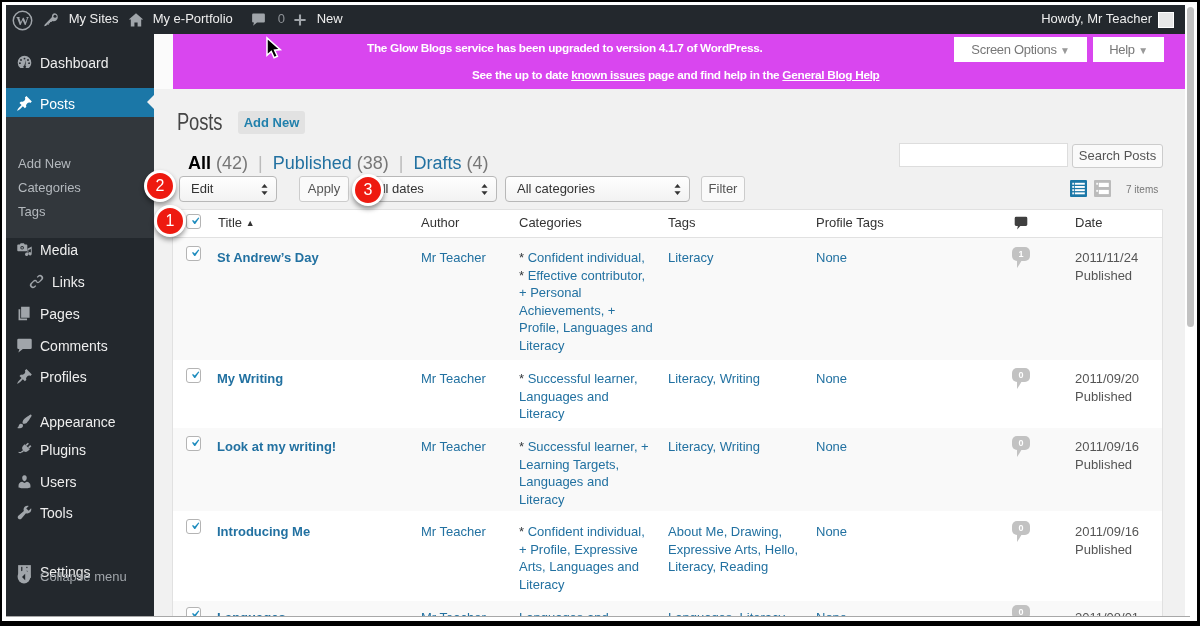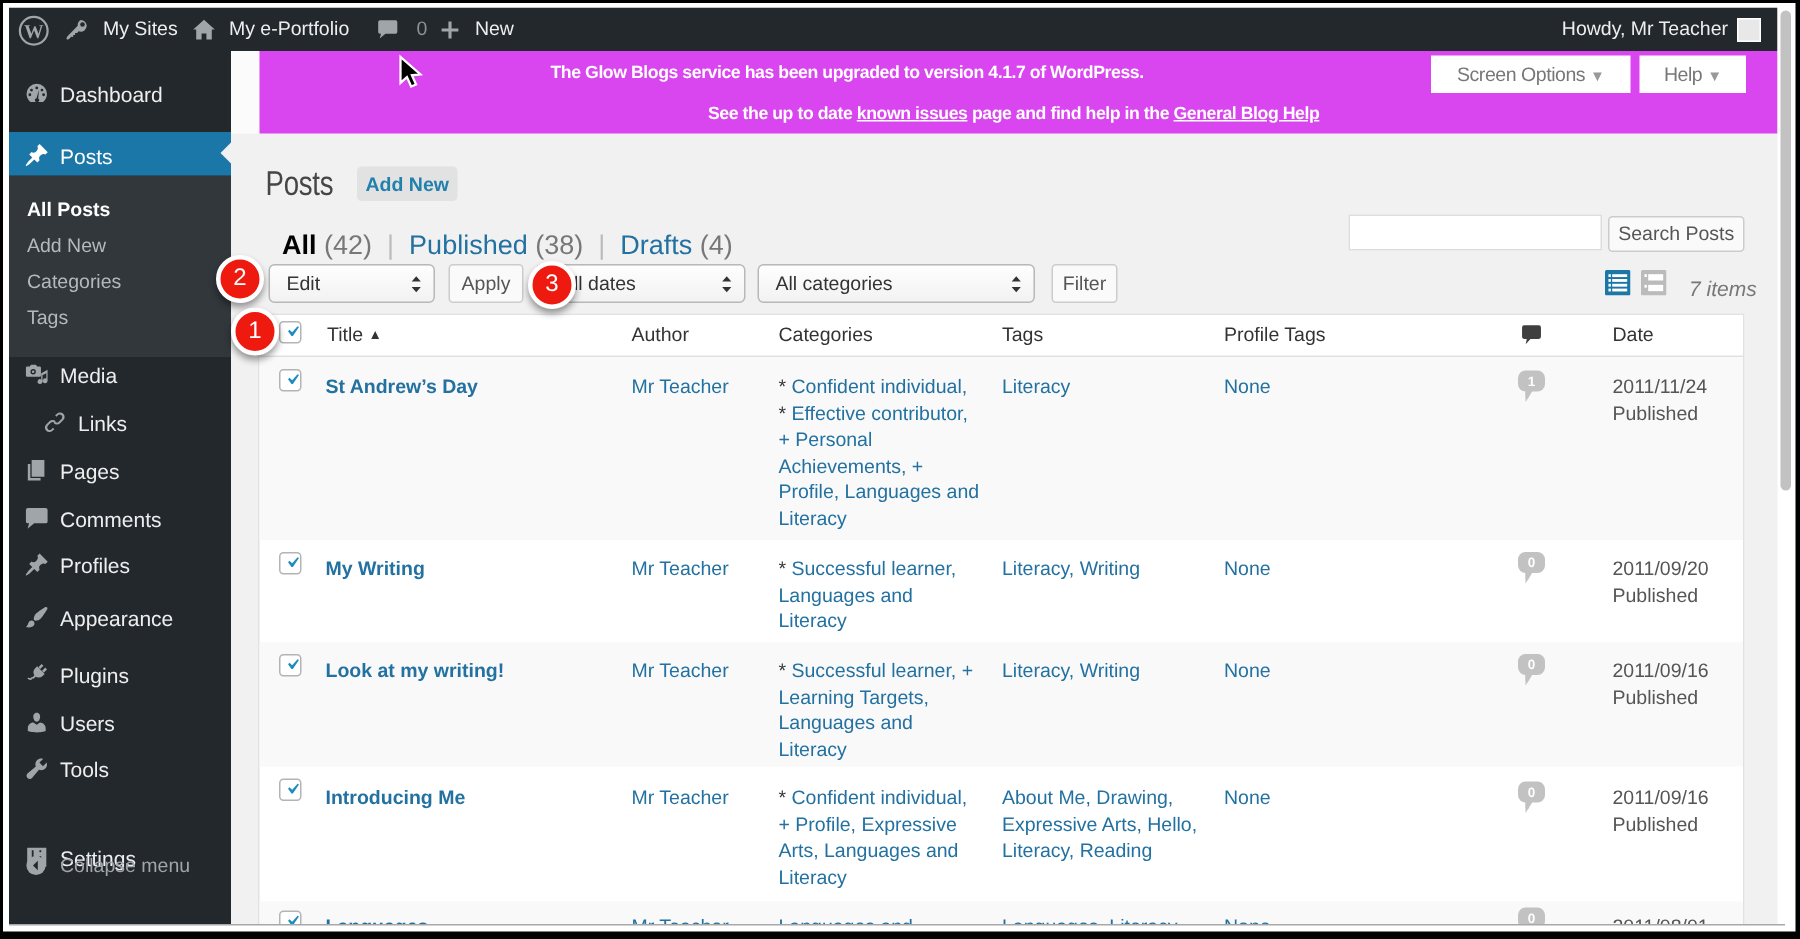--- a/index.html
+++ b/index.html
@@ -104,21 +104,20 @@
           </g>
         </svg>
       <span class="tx">Dashboard</span>
     </div>
     <div class="mitem" style="top:54px;z-index:5;">
       <svg class="ic" viewBox="0 0 20 20">
           <path fill="#fff" d="M10.44 3.02l1.82-1.82 6.36 6.35-1.83 1.82c-1.05-.68-2.48-.57-3.41.36l-.75.75c-.92.93-1.04 2.35-.35 3.41l-1.83 1.82-2.41-2.41-2.8 2.79c-.42.42-3.38 2.71-3.8 2.29s1.86-3.39 2.28-3.81l2.79-2.79L4.1 9.36l1.83-1.82c1.05.69 2.48.57 3.4-.36l.75-.75c.93-.92 1.05-2.35.36-3.41z"></path>
         </svg>
       <span class="tx" style="color:#fff;">Posts</span>
     </div>
-    <div class="sub" style="top:94px;color:#fff;font-weight:bold;">All Posts</div>
     <div class="sub" style="top:118px;">Add New</div>
     <div class="sub" style="top:142px;">Categories</div>
     <div class="sub" style="top:166px;">Tags</div>
     <div class="mitem" style="top:200px;">
       <svg class="ic" viewBox="0 0 20 20">
           <path fill="#a0a5aa" d="M2.5 4h2l1-1.5h3.8l1 1.5h2a1 1 0 0 1 1 1v6a1 1 0 0 1-1 1H2.5a1 1 0 0 1-1-1V5a1 1 0 0 1 1-1z"></path>
           <circle cx="7.2" cy="8" r="2.1" fill="#23282d"></circle>
           <circle cx="7.2" cy="8" r="1" fill="#a0a5aa"></circle>
           <path fill="#a0a5aa" d="M18.5 6.5v8.6a1.9 1.9 0 1 1-1-1.67V9.3l-3 1.4v5a1.9 1.9 0 1 1-1-1.67V9.2z"></path>
         </svg>
@@ -141,21 +140,21 @@
           <path fill="#a0a5aa" d="M3 2h14a1.5 1.5 0 0 1 1.5 1.5v9A1.5 1.5 0 0 1 17 14H8l-5.2 4.2L4 14H3a1.5 1.5 0 0 1-1.5-1.5v-9A1.5 1.5 0 0 1 3 2z"></path>
         </svg>
       <span class="tx">Comments</span>
     </div>
     <div class="mitem" style="top:327px;">
       <svg class="ic" viewBox="0 0 20 20">
           <path fill="#a0a5aa" d="M10.44 3.02l1.82-1.82 6.36 6.35-1.83 1.82c-1.05-.68-2.48-.57-3.41.36l-.75.75c-.92.93-1.04 2.35-.35 3.41l-1.83 1.82-2.41-2.41-2.8 2.79c-.42.42-3.38 2.71-3.8 2.29s1.86-3.39 2.28-3.81l2.79-2.79L4.1 9.36l1.83-1.82c1.05.69 2.48.57 3.4-.36l.75-.75c.93-.92 1.05-2.35.36-3.41z"></path>
         </svg>
       <span class="tx">Profiles</span>
     </div>
-    <div class="mitem" style="top:362px;text-align:right;">
+    <div class="mitem" style="top:372px;text-align:right;">
       <svg class="ic" viewBox="0 0 20 20">
           <path fill="#a0a5aa" d="M18.33 3.57s.27-.8-.31-1.36c-.53-.52-1.22-.24-1.22-.24-.61.3-5.76 3.47-7.67 5.57-.86.96-2.06 3.79-1.09 4.82.92.98 3.96-.17 4.79-1 2.06-2.06 5.21-7.17 5.5-7.79zM1.4 17.65c2.37-1.56 1.46-3.41 3.23-4.64.93-.65 2.22-.62 3.08.29.63.67.8 2.57-.16 3.46-1.57 1.45-4 1.55-6.15.89z"></path>
         </svg>
       <span class="tx">Appearance</span>
     </div>
     <div class="mitem" style="top:400px;">
       <svg class="ic" viewBox="0 0 20 20">
           <g fill="#a0a5aa" transform="rotate(45 10 10)">
             <rect x="7" y="1.6" width="2" height="3.6"></rect>
             <rect x="11" y="1.6" width="2" height="3.6"></rect>
@@ -210,21 +209,21 @@
   </div>
 
   <svg class="abs" style="left:256px;top:31px;z-index:60;" width="22" height="26" viewBox="0 0 22 26">
       <path d="M5 2 L5 19.3 L9.3 15.4 L12.1 21.7 L15.4 20.3 L12.6 14.2 L18.3 13.6 Z" fill="#000" stroke="#fff" stroke-width="1.5"></path>
     </svg>
 
   <div class="abs" style="left:171px;top:104px;font-size:23px;letter-spacing:-0.2px;color:#464646;transform:scaleX(0.8);transform-origin:0 0;">Posts</div>
   <div class="abs" style="left:232px;top:106px;width:67px;height:23px;background:#e2e2e2;border-radius:3px;color:#2180ac;font-size:13px;font-weight:bold;text-align:center;line-height:23px;">Add New</div>
   <div class="abs" style="left:171px;top:148px;font-size:18px;color:#777;margin-left:11px;"><b style="color:#000;">All</b> (42) <span style="color:#bbb;">&nbsp;|&nbsp;</span> <span style="color:#2271a1;">Published</span> (38) <span style="color:#bbb;">&nbsp;|&nbsp;</span> <span style="color:#2271a1;">Drafts</span> (4)</div>
 
-  <div class="selbox" style="left:173px;top:171px;width:111px;">Edit
+  <div class="selbox" style="left:173px;top:171px;width:98px;">Edit
     <svg class="spin" viewBox="0 0 10 14">
         <path d="M5 1 L8.4 5 L1.6 5 Z" fill="#333"></path>
         <path d="M5 13 L8.4 9 L1.6 9 Z" fill="#333"></path>
       </svg>
   </div>
   <div class="btn" style="left:293px;top:171px;width:50px;height:26px;line-height:24px;">Apply</div>
   <div class="selbox" style="left:351px;top:171px;width:140px;padding-left:16px;">All dates
     <svg class="spin" viewBox="0 0 10 14">
         <path d="M5 1 L8.4 5 L1.6 5 Z" fill="#333"></path>
         <path d="M5 13 L8.4 9 L1.6 9 Z" fill="#333"></path>
@@ -256,21 +255,21 @@
     </svg>
   <svg class="abs" style="left:1088px;top:175px;" width="17" height="17" viewBox="0 0 17 17">
       <rect width="17" height="17" rx="1" fill="#bbb"></rect>
       <g fill="#fff">
         <rect x="2.3" y="2.8" width="1.6" height="1.9"></rect>
         <rect x="4.8" y="2.8" width="10" height="4.2"></rect>
         <rect x="2.3" y="9.9" width="1.6" height="1.9"></rect>
         <rect x="4.8" y="9.9" width="10" height="4.2"></rect>
       </g>
     </svg>
-  <div class="abs" style="left:1120px;top:179px;font-size:14px;font-style:italic;color:#777;">7 items</div>
+  <div class="abs" style="left:1120px;top:179px;font-size:10px;color:#777;">7 items</div>
 
   <div class="abs" style="left:166px;top:204px;width:991px;height:407px;background:#fff;border:1px solid #e1e1e1;"></div>
   <div class="abs" style="left:167px;top:233px;width:989px;height:122px;background:#f9f9f9;"></div>
   <div class="abs" style="left:167px;top:423px;width:989px;height:83px;background:#f9f9f9;"></div>
   <div class="abs" style="left:167px;top:596px;width:989px;height:15px;background:#f9f9f9;"></div>
   <div class="abs" style="left:167px;top:232px;width:989px;height:1px;background:#e1e1e1;"></div>
 
   <div class="hdr" style="left:212px;top:210px;">Title <span style="font-size:9px;position:relative;top:-1px;">▲</span></div>
   <div class="hdr" style="left:415px;top:210px;">Author</div>
   <div class="hdr" style="left:513px;top:210px;">Categories</div>

